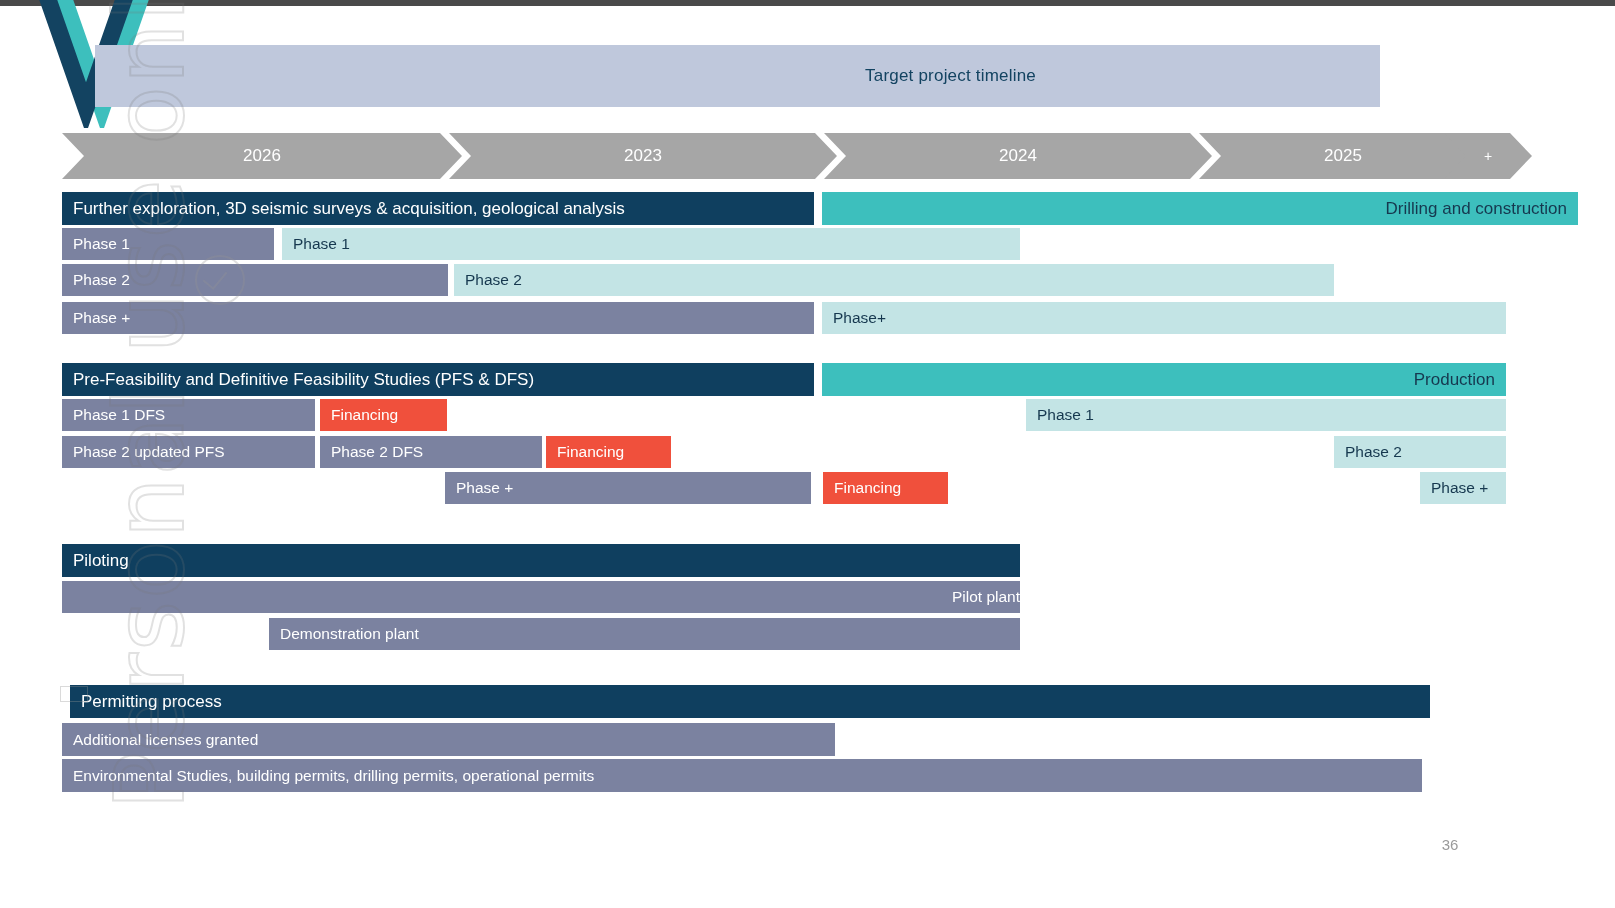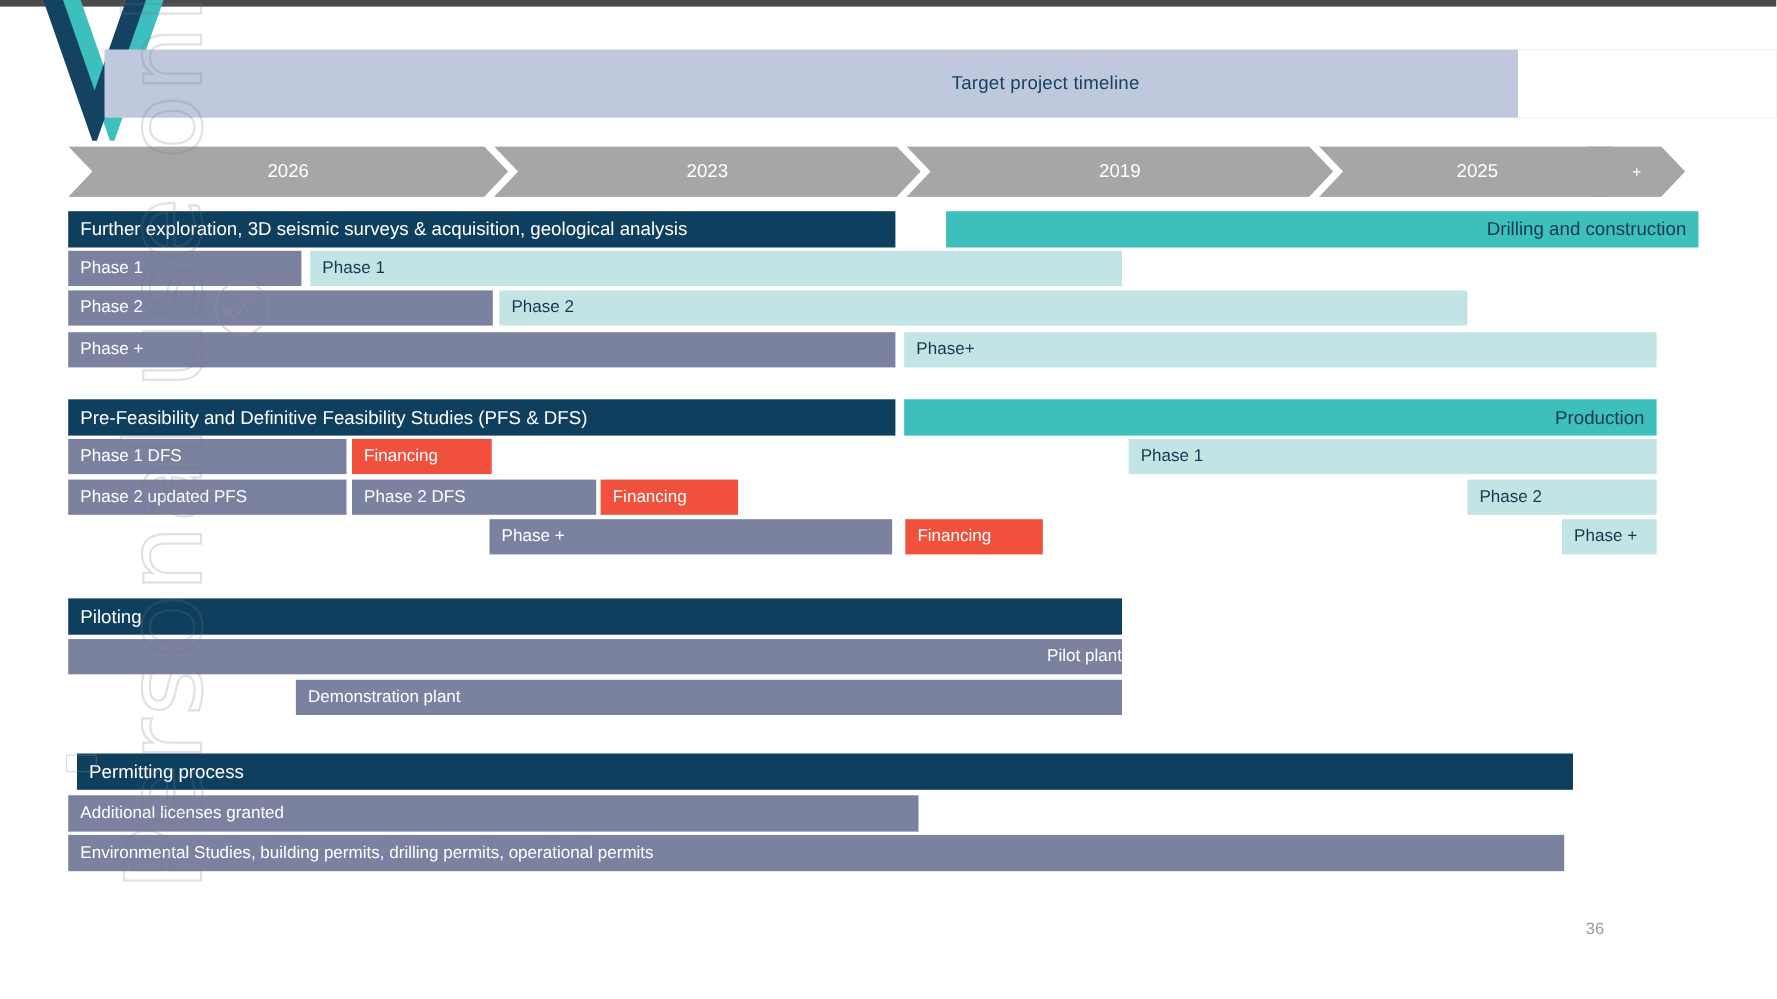--- a/index.html
+++ b/index.html
@@ -172,29 +172,29 @@
     </svg>
   </div>
 
   <div class="header-band"></div>
   <div class="header-band white-cap"></div>
   <div class="page-title">Target project timeline</div>
 
   <div class="years">
     <div class="year-arrow first" style="left:0px;width:400px;"><span>2026</span></div>
     <div class="year-arrow chev" style="left:387px;width:388px;"><span>2023</span></div>
-    <div class="year-arrow chev" style="left:762px;width:388px;"><span>2019</span></div>
+    <div class="year-arrow chev" style="left:762px;width:388px;"><span>2024</span></div>
     <div class="year-arrow chev" style="left:1137px;width:288px;"><span>2025</span></div>
     <div class="year-arrow chev" style="left:1382px;width:88px;font-size:14px;"><span>+</span></div>
   </div>
 
   <div class="bar group-head c-navy l" style="left:62px;top:192px;width:752px;height:33px;">
     <span>Further exploration, 3D seismic surveys &amp; acquisition, geological analysis</span>
   </div>
-  <div class="bar group-head c-teal r" style="left:860px;top:192px;width:684px;height:33px;">
+  <div class="bar group-head c-teal r" style="left:822px;top:192px;width:756px;height:33px;">
     <span>Drilling and construction</span>
   </div>
 
   <div class="bar c-slate l" style="left:62px;top:228px;width:212px;height:32px;">
     <span>Phase 1</span>
   </div>
   <div class="bar c-ice l" style="left:282px;top:228px;width:738px;height:32px;">
     <span>Phase 1</span>
   </div>
 

